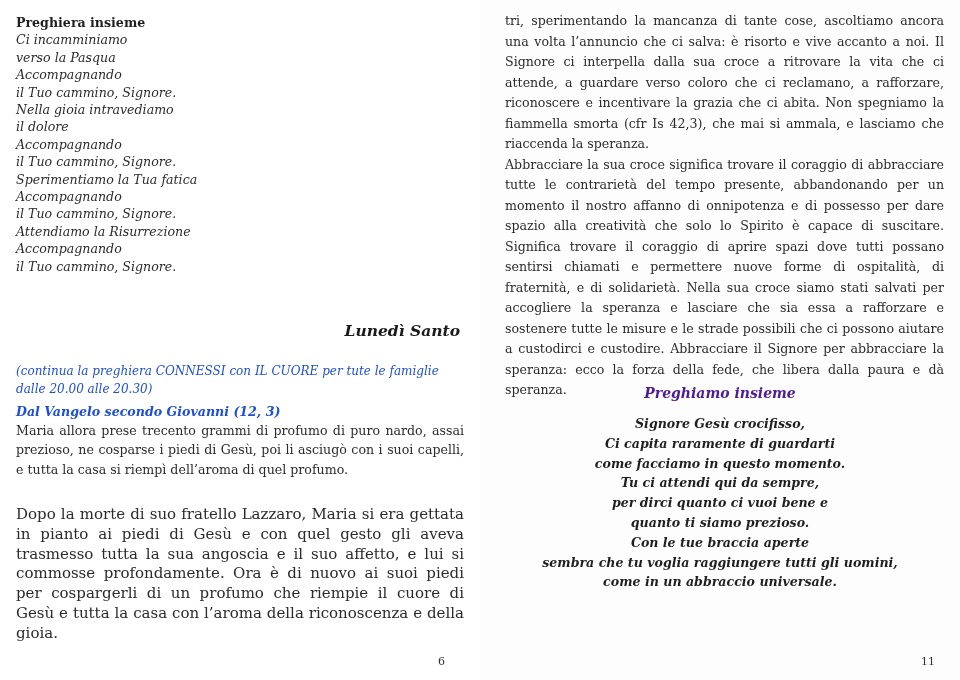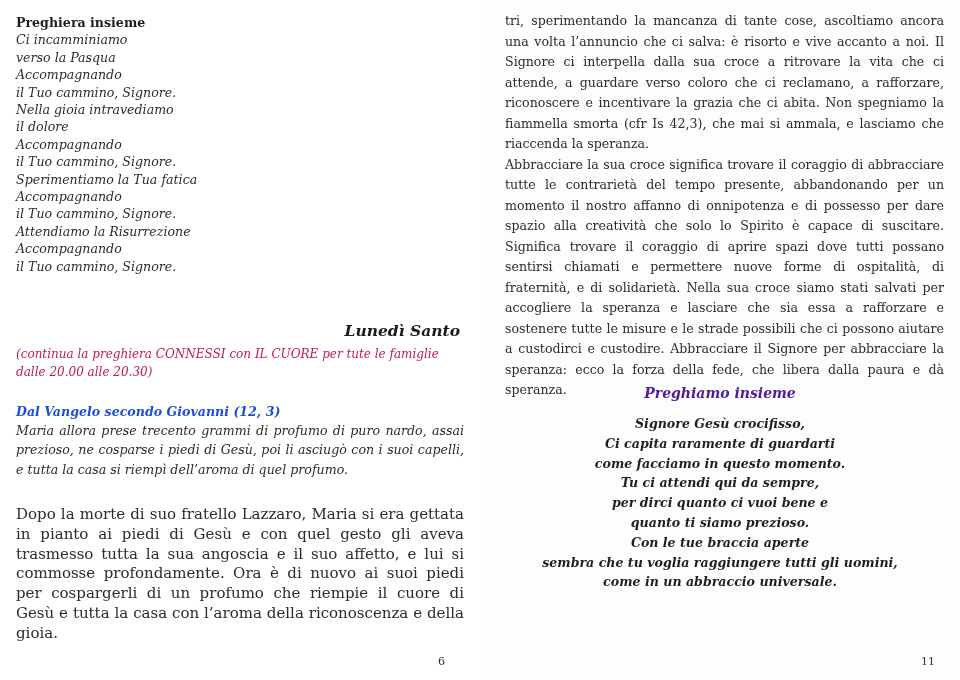--- a/index.html
+++ b/index.html
@@ -21,26 +21,26 @@
   .prayer .title { font-weight: bold; color: #1f1f1f; }
   .prayer .stanza { font-style: italic; }
   .prayer .stanza:first-of-type { margin-top: 0; }
   .prayer .line { display: block; white-space: nowrap; }
 
   .day-title {
     right: 20px; top: 321px; font-size: 15.5px; font-weight: bold; font-style: italic;
     color: #1a1a1a; text-align: right;
   }
   .note {
-    left: 16px; top: 345px; width: 448px; font-size: 12px; line-height: 18px;
-    font-style: italic; color: #be185d;
+    left: 16px; top: 362px; width: 448px; font-size: 12px; line-height: 18px;
+    font-style: italic; color: #1d4ed8;
   }
   .gospel { left: 16px; top: 402px; width: 448px; font-size: 12.6px; line-height: 19.2px; }
   .gospel .ref { font-weight: bold; font-style: italic; color: #1d4ed8; }
-  .gospel .quote { font-style: italic; text-align: justify; }
+  .gospel .quote { text-align: justify; }
   .reflection {
     left: 16px; top: 505px; width: 448px; font-size: 15px; line-height: 19.8px;
     text-align: justify; text-align-last: left;
   }
 
   .page-num { font-size: 11px; color: #333; top: 655px; }
   .pn-left { left: 438px; }
   .pn-right { left: 921px; }
 
   

